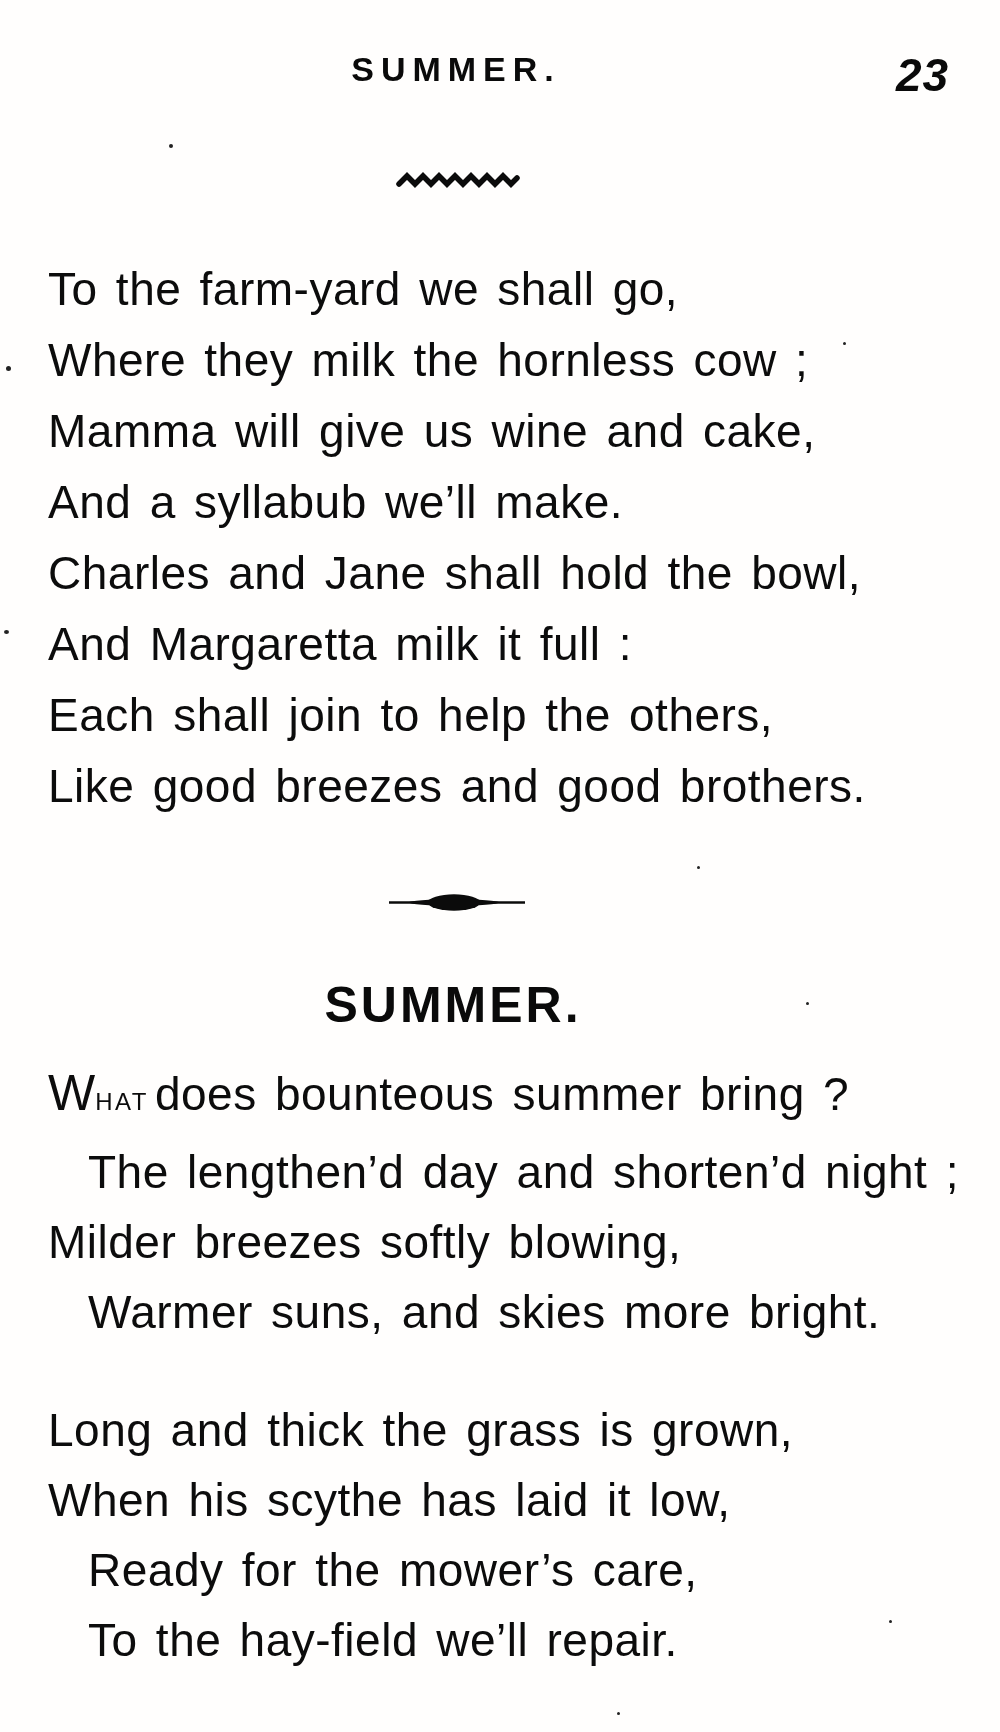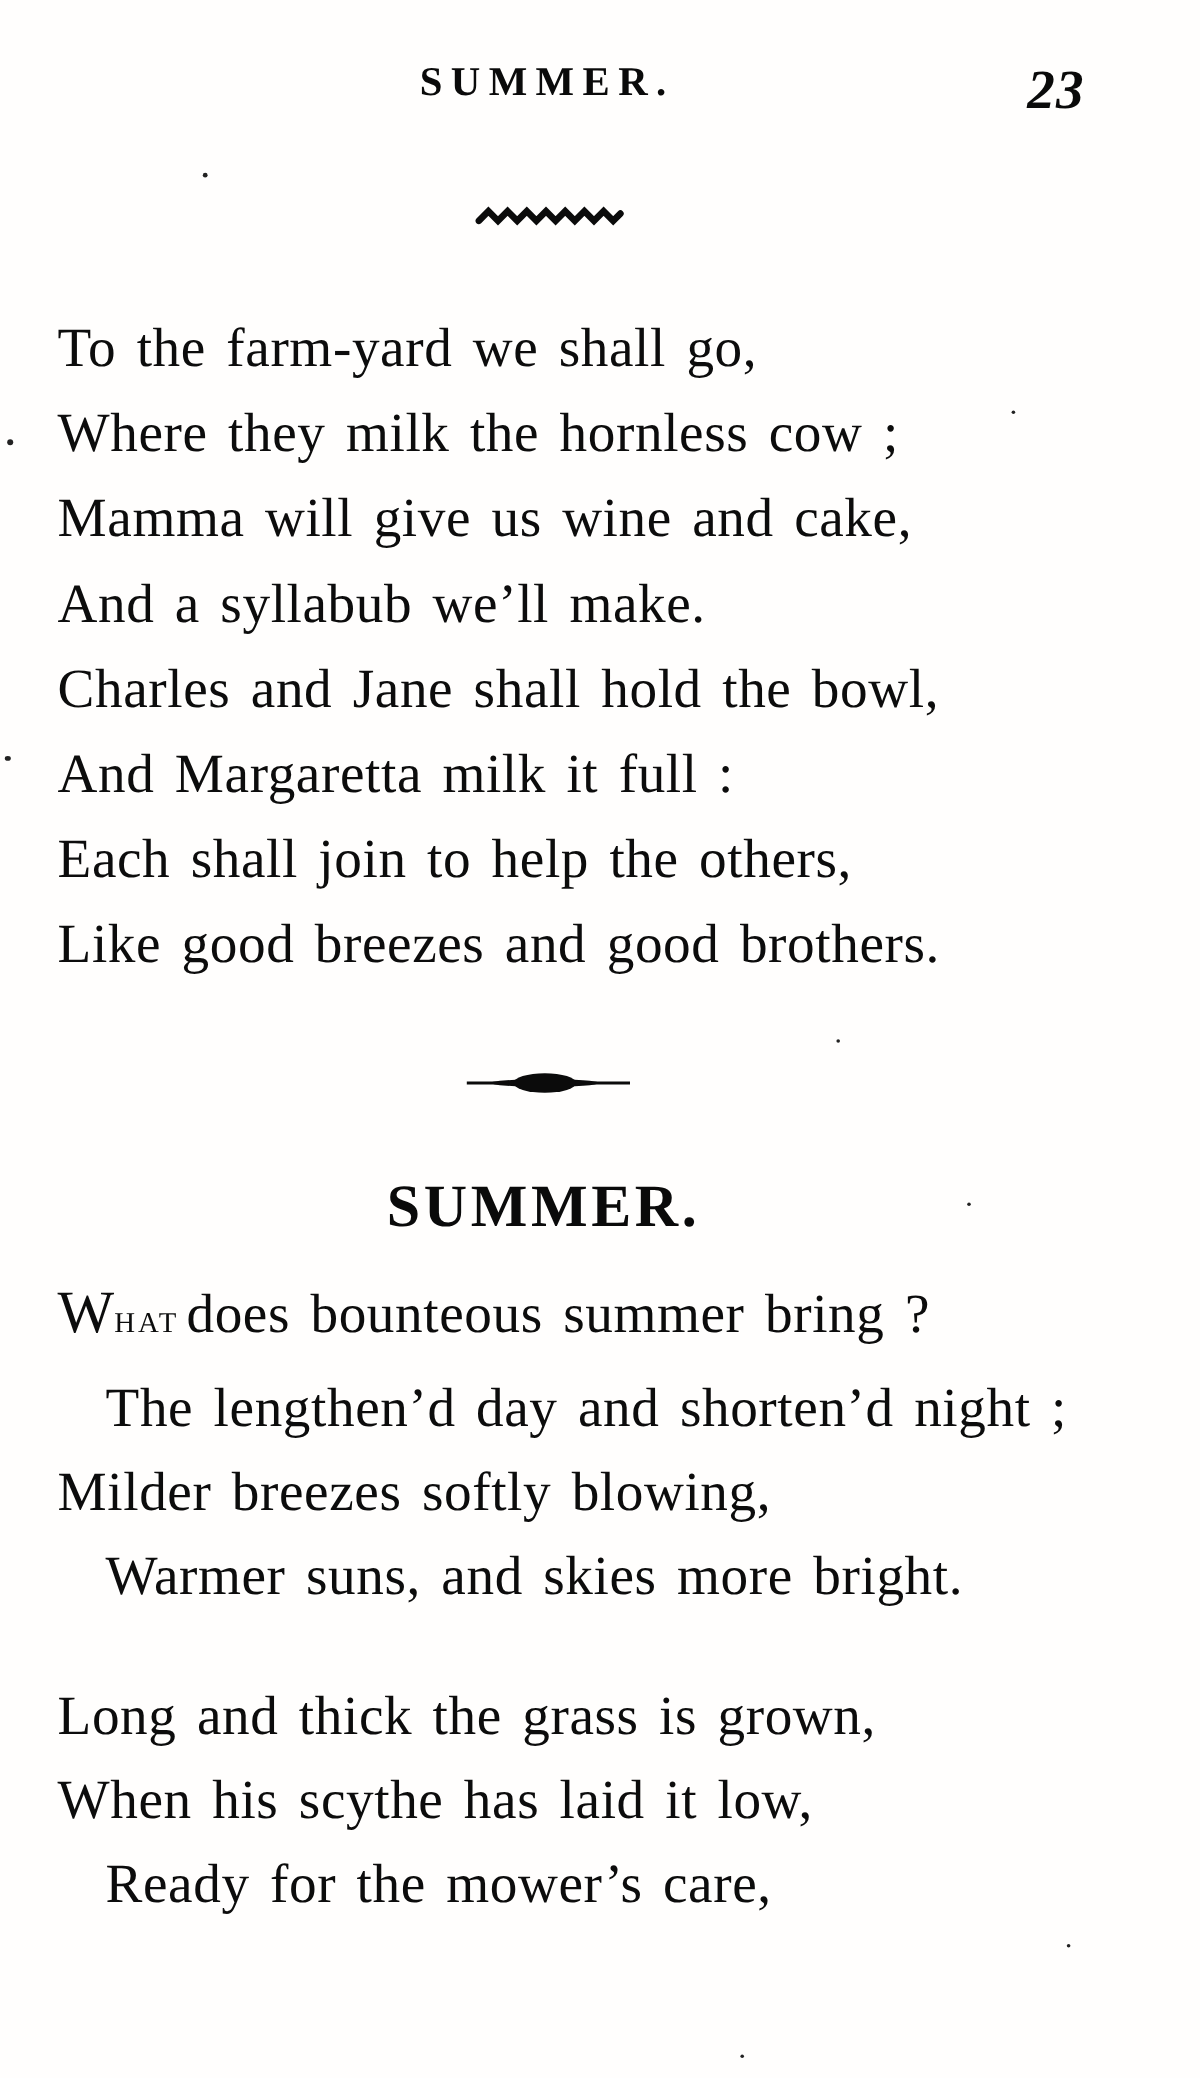--- a/index.html
+++ b/index.html
@@ -6,40 +6,40 @@
     margin: 0;
     padding: 0;
     background: #ffffff;
   }
   .page {
     position: relative;
     width: 1000px;
     height: 1732px;
     background: #fffefd;
     color: #0b0b0b;
-    font-family: Liberation Serif, serif;
+    font-family: Liberation Sans, sans-serif;
     overflow: hidden;
   }
 
   
   .running-head {
     position: absolute;
     top: 50px;
     left: 0;
     width: 912px;
     text-align: center;
     font-size: 34px;
     font-weight: bold;
     letter-spacing: 7px;
     color: #0a0a0a;
   }
   .page-number {
     position: absolute;
     top: 48px;
-    left: 856px;
+    left: 896px;
     font-size: 46px;
     font-weight: bold;
     font-style: italic;
     letter-spacing: 1px;
     color: #0a0a0a;
   }
 
   
   .squiggle {
     position: absolute;
@@ -151,20 +151,21 @@
     <span class="line"><span class="opening-initial">W</span><span class="opening-smallcaps">HAT</span><span>does bounteous summer bring ?</span></span>
     <span class="line indent">The lengthen’d day and shorten’d night ;</span>
     <span class="line">Milder breezes softly blowing,</span>
     <span class="line indent">Warmer suns, and skies more bright.</span>
   </div>
 
   <div class="poem poem-2-st2">
     <span class="line">Long and thick the grass is grown,</span>
     <span class="line">When his scythe has laid it low,</span>
     <span class="line indent">Ready for the mower’s care,</span>
+    <span class="line indent">To the hay-field we’ll repair.</span>
   </div>
 
   <div class="speck speck-1"></div>
   <div class="speck speck-2"></div>
   <div class="speck speck-3"></div>
   <div class="speck speck-4"></div>
   <div class="speck speck-5"></div>
   <div class="speck speck-6"></div>
   <div class="speck speck-7"></div>
   <div class="speck speck-8"></div>

